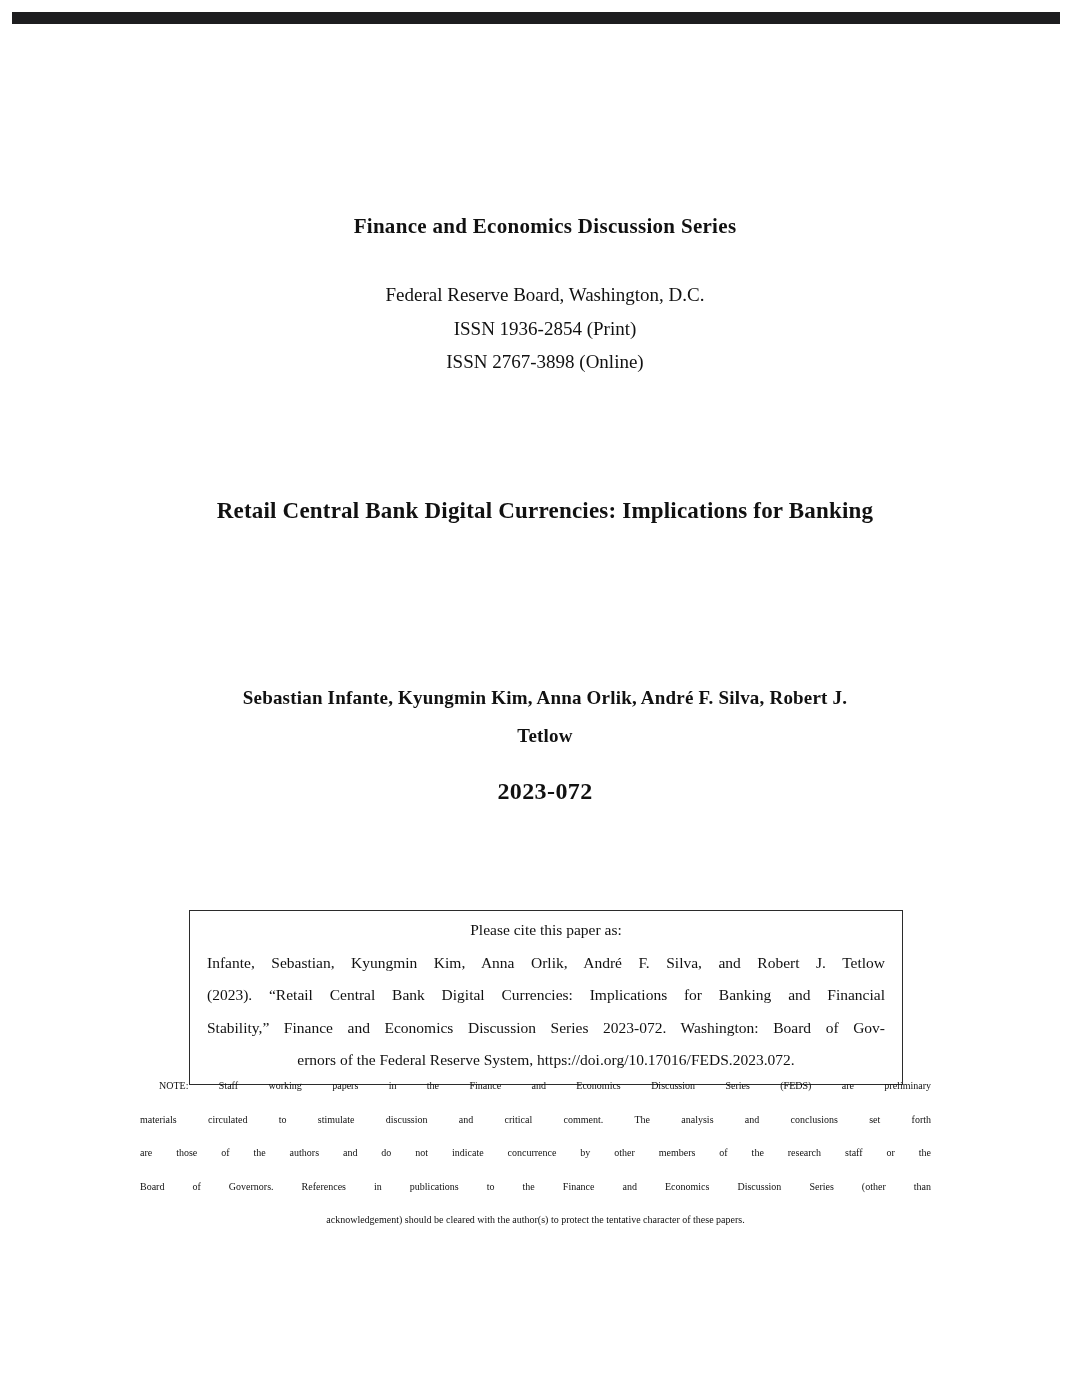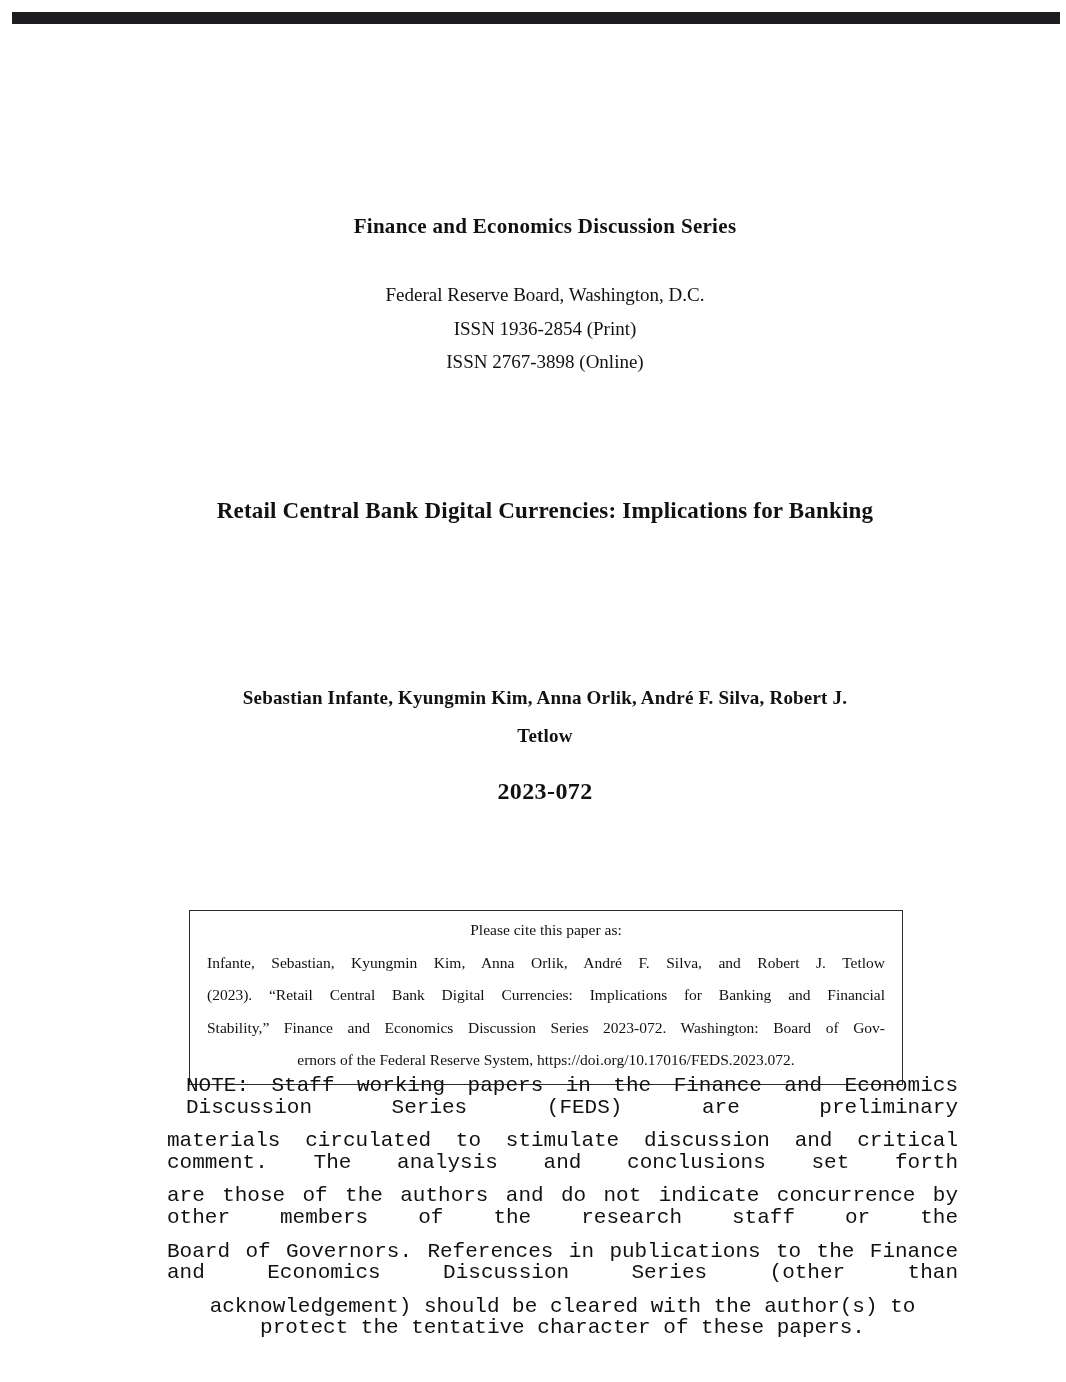--- a/index.html
+++ b/index.html
@@ -90,25 +90,24 @@
     width: 714px;
     border: 1.5px solid #2b2b2b;
     padding: 3px 11px 7px 11px;
     font-size: 15.5px;
     line-height: 20.5px;
   }
 
   .note-block {
     position: absolute;
     top: 1051px;
-    left: 143px;
+    left: 116px;
     width: 815px;
-    font-size: 21px;
+    font-size: 10px;
     line-height: 21.6px;
-    font-family: Liberation Mono, monospace;
   }
 
   .jline {
     text-align: justify;
     text-align-last: justify;
     white-space: normal;
   }
   .lline { text-align: center; }
   .indent-first { padding-left: 25px; }
 </style>

